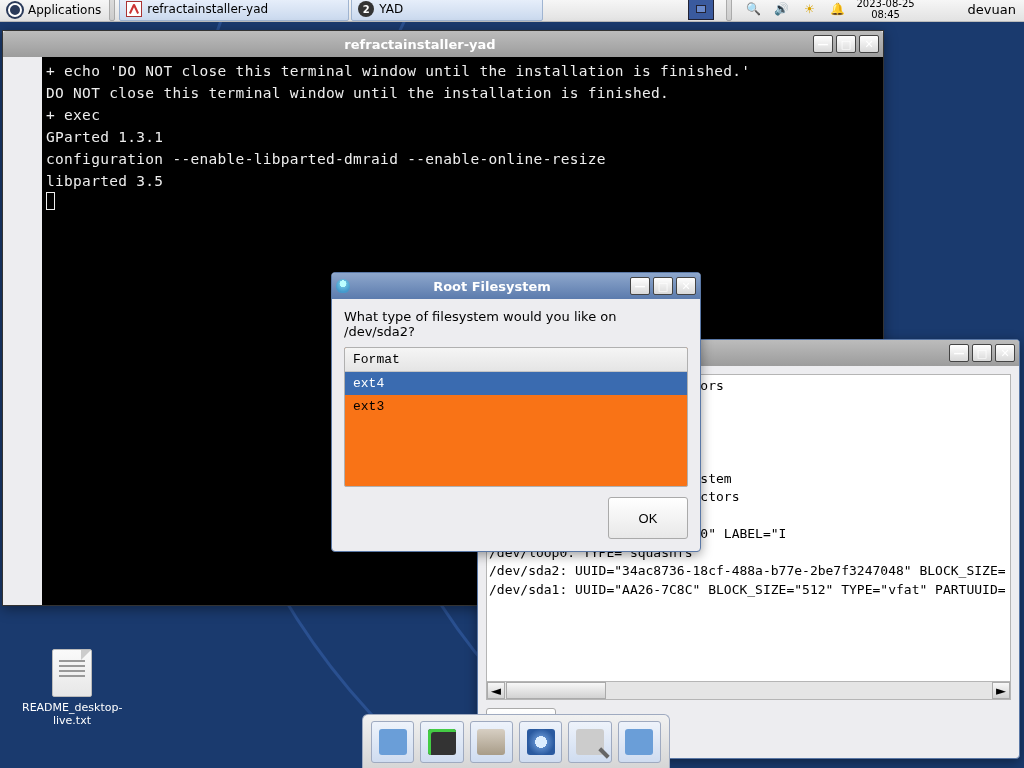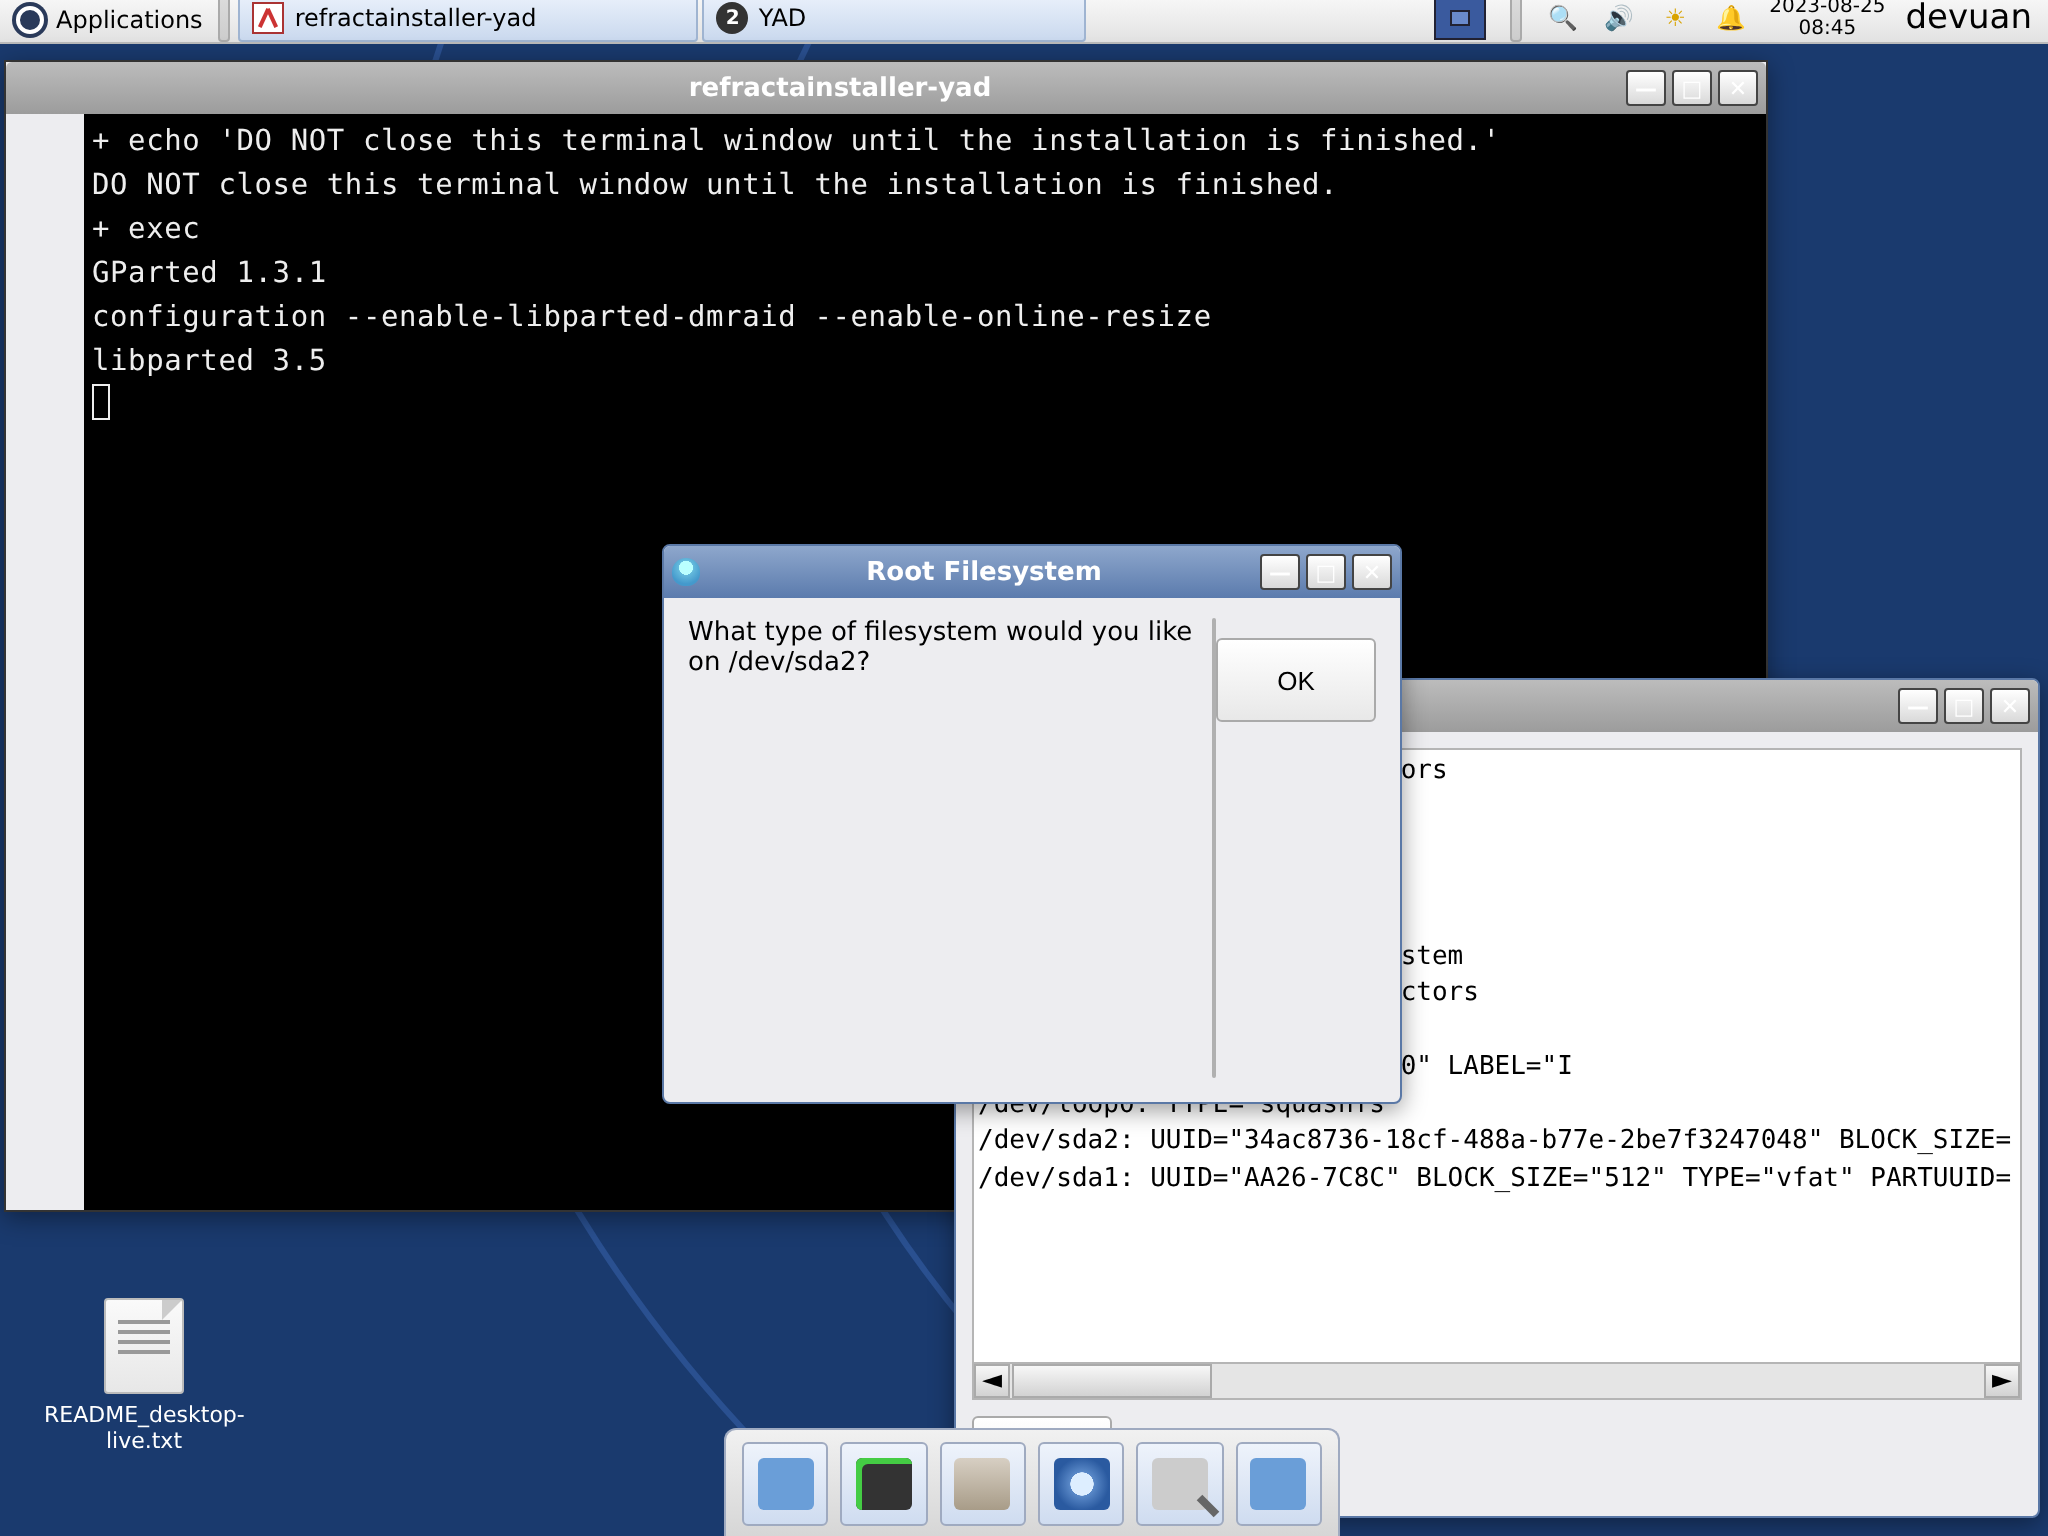--- a/index.html
+++ b/index.html
@@ -44,21 +44,21 @@
     content:""; position:absolute; background:#c33; width:2px; height:10px; top:2px;
   }
   .taskbtn .ticon::before{left:4px; transform:rotate(25deg);}
   .taskbtn .ticon::after{left:8px; transform:rotate(-25deg);}
 
   .panel-right { margin-left:auto; display:flex; align-items:center; gap:10px; padding-right:8px;}
   .tray-icon { width:18px; height:18px; display:flex; align-items:center; justify-content:center; color:#444; }
   .ws-switch { width:26px; height:22px; background:#3a5a9e; border:1px solid #223; display:flex; align-items:center; justify-content:center; }
   .ws-switch .mini { width:10px; height:8px; background:#6a8acc; border:1px solid #223; }
   .clock { text-align:center; font-size:10px; line-height:11px; }
-  .user { font-size:17px; }
+  .user { font-size:13px;margin-left:43px; }
 
   
   .window {
     position:absolute; background:#ededf0;
     border:1px solid #5a78a6; border-radius:4px;
     box-shadow: 0 3px 12px rgba(0,0,0,0.4);
     display:flex; flex-direction:column;
   }
   .titlebar {
     height:26px;
@@ -106,21 +106,21 @@
     background:linear-gradient(#fff,#e8e8e8); padding:0 14px; font-size:13px; cursor:pointer;
   }
 
   
   #fs-dialog { left:331px; top:272px; width:370px; height:280px; }
   #fs-dialog .titlebar .t-icon {
      background: radial-gradient(circle at 50% 35%, #bff 30%, #6bd 31%, #49c 70%);
      border-radius:50% 50% 45% 45%;
      width:14px;height:14px;
   }
-  #fs-dialog .body { padding:10px 12px 12px; flex:1; display:flex; flex-direction:row; }
+  #fs-dialog .body { padding:10px 12px 12px; flex:1; display:flex; flex-direction:column; }
   #fs-dialog .prompt { font-size:13px; margin-bottom:8px; }
   #fs-dialog .listbox {
     flex:1; border:1px solid #b0b0b0; background:#f97316; border-radius:2px;
     overflow:hidden;
     font-family:Liberation Mono, monospace;
   }
   .list-header {
     background:linear-gradient(#f5f5f5,#e5e5e5); border-bottom:1px solid #c5c5c5;
     padding:4px 8px; font-size:13px;
   }

